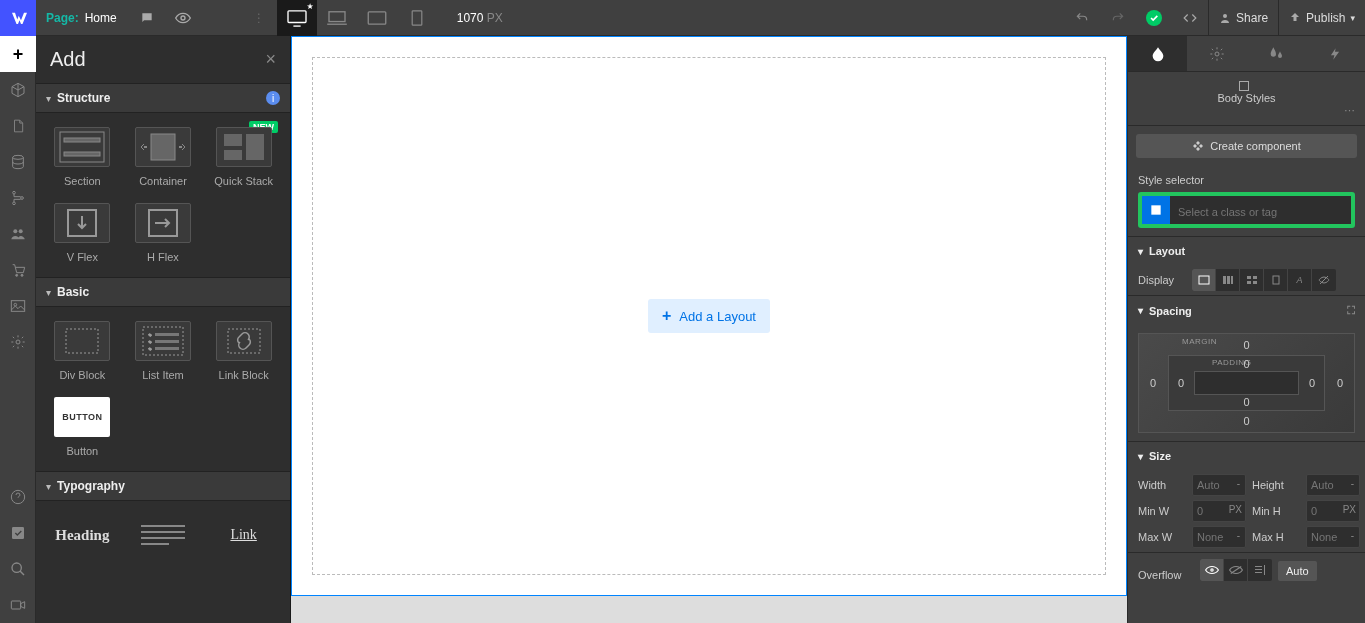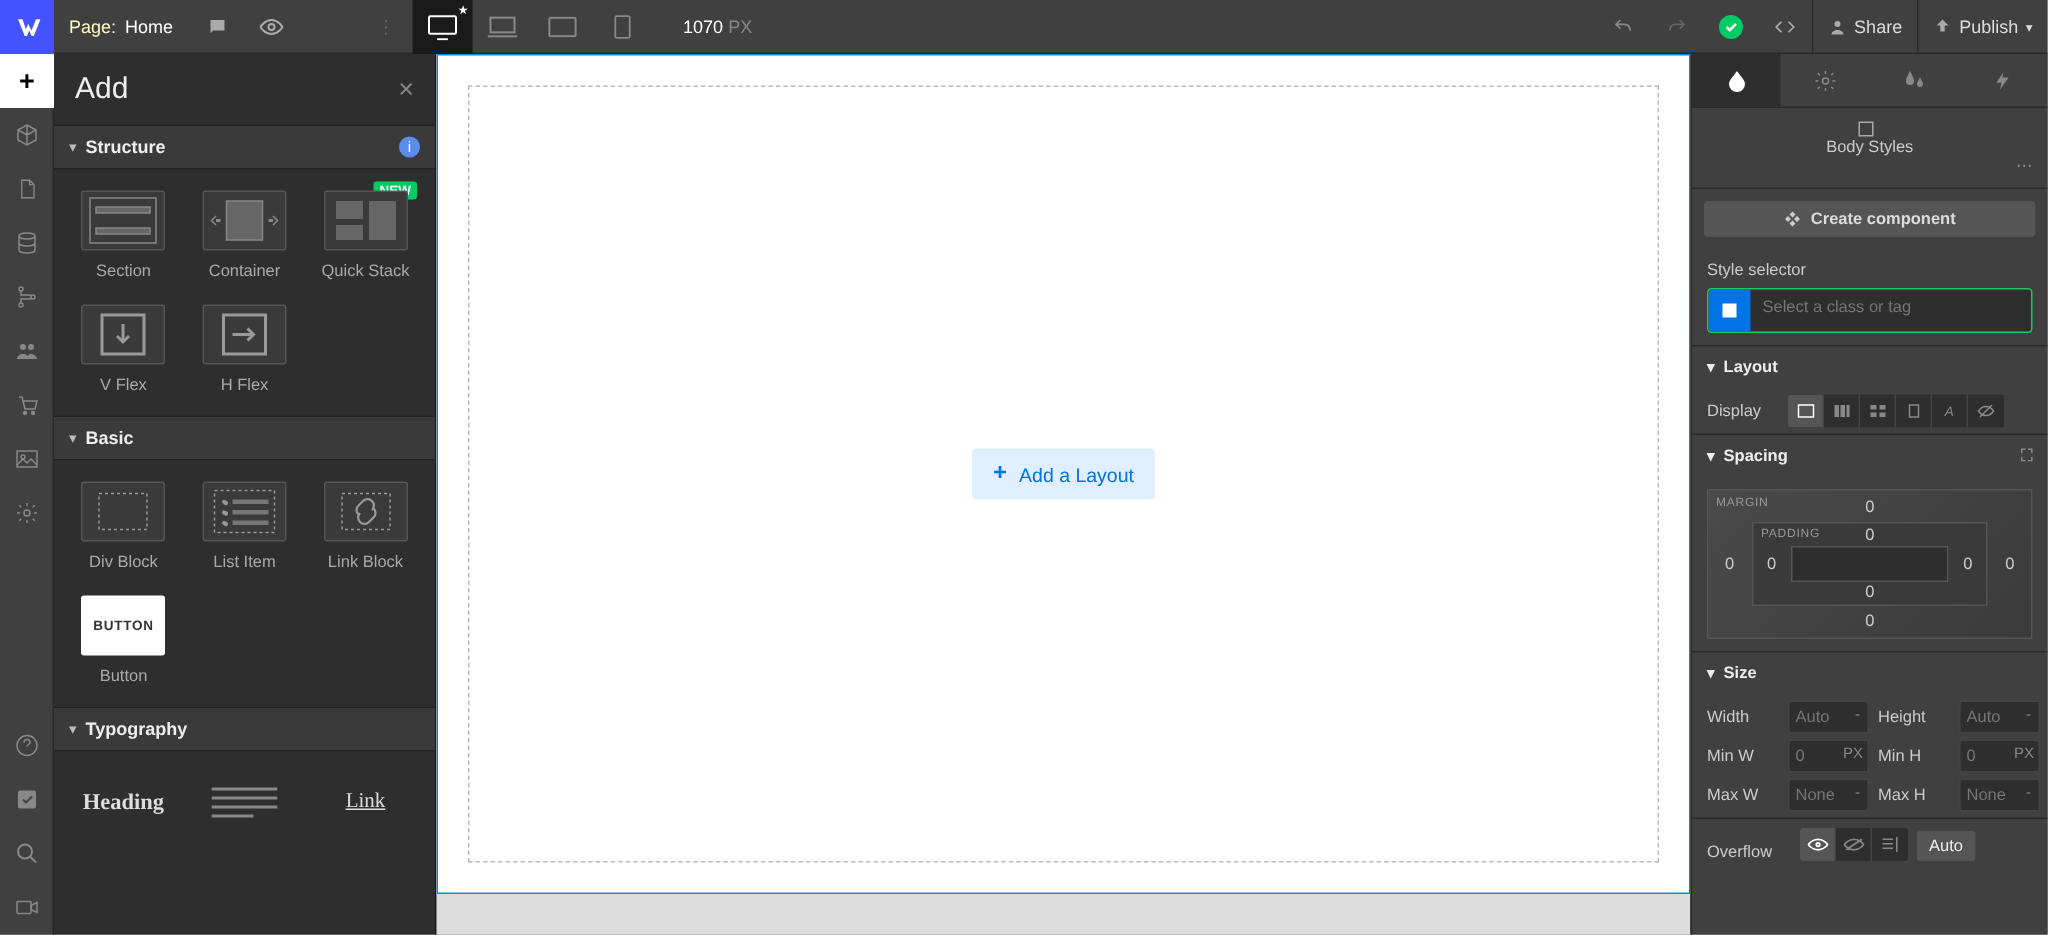--- a/index.html
+++ b/index.html
@@ -1,21 +1,21 @@
 <!DOCTYPE html>
 <html><head>
 <meta charset="utf-8">
 <style>
 * { margin: 0; padding: 0; box-sizing: border-box; font-family: -apple-system, BlinkMacSystemFont, "Segoe UI", Arial, sans-serif; }
 body { background: #2e2e2e; color: #ccc; overflow: hidden; width: 1365px; height: 623px; font-size: 12px; }
 
 
 .topbar { height: 36px; background: #404040; display: flex; align-items: center; border-bottom: 1px solid #2a2a2a; }
 .topbar .logo { width: 36px; height: 36px; background: #4353ff; display: flex; align-items: center; justify-content: center; }
-.topbar .page-label { padding: 0 6px 0 10px; color: #fef9c3; }
+.topbar .page-label { padding: 0 6px 0 10px; color: #14b8a6; font-weight: bold; }
 .topbar .page-name { color: #fff; padding-right: 12px; }
 .topbar .top-icon { width: 36px; height: 36px; display: flex; align-items: center; justify-content: center; color: #aaa; cursor: pointer; }
 .topbar .spacer { flex: 1; }
 .topbar .devices { display: flex; align-items: center; margin-left: 40px; }
 .topbar .device { width: 40px; height: 36px; display: flex; align-items: center; justify-content: center; cursor: pointer; position: relative; }
 .topbar .device.active { background: #1a1a1a; }
 .topbar .px-display { color: #fff; padding: 0 20px; }
 .topbar .right-actions { display: flex; align-items: center; }
 .topbar .ract { width: 36px; height: 36px; display: flex; align-items: center; justify-content: center; cursor: pointer; color: #aaa; }
 .topbar .ract.green { color: #0c6; background: #0c6; border-radius: 50%; width: 16px; height: 16px; margin: 0 10px; }
@@ -50,39 +50,39 @@
 .canvas .body-outline { position: absolute; left: 0; right: 0; top: 0; height: 560px; background: #fff; border: 1px solid #0084ff; }
 .canvas .dashed { position: absolute; top: 20px; left: 20px; right: 20px; bottom: 20px; border: 1px dashed #bbb; display: flex; align-items: center; justify-content: center; }
 .canvas .layout-btn { background: #e0efff; color: #0073e6; padding: 8px 14px; border-radius: 3px; display: flex; align-items: center; gap: 8px; cursor: pointer; font-size: 13px; }
 
 
 .rpanel { position: absolute; top: 36px; right: 0; width: 238px; bottom: 0; background: #404040; border-left: 1px solid #2a2a2a; overflow-y: auto; font-size: 11px; }
 .rpanel .rtabs { height: 36px; display: flex; border-bottom: 1px solid #2a2a2a; }
 .rpanel .rtab { flex: 1; display: flex; align-items: center; justify-content: center; cursor: pointer; color: #aaa; }
 .rpanel .rtab.active { background: #2e2e2e; color: #fff; }
 .rpanel .sel-row { padding: 8px 10px; display: flex; align-items: center; border-bottom: 1px solid #2a2a2a; color: #ccc; flex-direction: column; }
-.rpanel .comp-btn { margin: 8px; background: #555; color: #ddd; text-align: center; padding: 6px; border-radius: 3px; cursor: pointer; display: flex; align-items: center; justify-content: center; gap: 6px; font-weight: bold; }
+.rpanel .comp-btn { margin: 8px; background: #555; color: #ddd; text-align: center; padding: 6px; border-radius: 3px; cursor: pointer; display: flex; align-items: center; justify-content: center; gap: 6px; }
 .rpanel .style-sel { padding: 8px 10px; border-bottom: 1px solid #2a2a2a; }
 .rpanel .style-sel .lbl { color: #ccc; margin-bottom: 6px; }
-.rpanel .style-input { display: flex; align-items: flex-start; background: #2e2e2e; border: 1px solid #22c55e; border-radius: 3px; overflow: hidden; }
+.rpanel .style-input { display: flex; align-items: flex-end; background: #2e2e2e; border: 4px solid #22c55e; border-radius: 3px; overflow: hidden; }
 .rpanel .style-input .ico { width: 28px; height: 28px; background: #0073e6; display: flex; align-items: center; justify-content: center; }
 .rpanel .style-input input { flex: 1; background: transparent; border: none; color: #ccc; padding: 6px 8px; outline: none; font-size: 11px; }
 .rpanel .sect { border-bottom: 1px solid #2a2a2a; }
 .rpanel .sect-hdr { padding: 8px 10px; display: flex; align-items: center; gap: 6px; color: #eee; font-weight: 600; }
 .rpanel .row { display: flex; align-items: center; padding: 4px 10px; gap: 6px; }
 .rpanel .row .lbl { width: 48px; color: #ccc; }
 .rpanel .btngroup { display: flex; background: #2e2e2e; border-radius: 2px; overflow: hidden; }
 .rpanel .btngroup .b { width: 24px; height: 22px; display: flex; align-items: center; justify-content: center; cursor: pointer; color: #888; border-right: 1px solid #444; }
 .rpanel .btngroup .b.active { background: #555; color: #fff; }
 .rpanel .btngroup .b:last-child { border-right: none; }
 .rpanel .spacing-box { margin: 8px 10px; position: relative; height: 100px; }
 .rpanel .margin-box { position: absolute; inset: 0; border: 1px solid #555; background: linear-gradient(135deg, #4a4a4a, #3a3a3a); }
 .rpanel .padding-box { position: absolute; top: 22px; left: 30px; right: 30px; bottom: 22px; border: 1px solid #555; background: #3a3a3a; }
 .rpanel .center-box { position: absolute; top: 38px; left: 56px; right: 56px; bottom: 38px; background: #2e2e2e; border: 1px solid #555; }
-.rpanel .slabel { position: absolute; font-size: 8px; color: #999; letter-spacing: 0.5px; }
+.rpanel .slabel { position: absolute; font-size: 8px; color: #999; letter-spacing: 0.5px; margin-left: 38px; }
 .rpanel .sval { position: absolute; color: #ccc; font-size: 11px; }
 .rpanel .inp { background: #2e2e2e; border: 1px solid #444; color: #888; width: 54px; height: 22px; padding: 0 4px; font-size: 11px; border-radius: 2px; text-align: left; }
 .rpanel .unit { color: #888; font-size: 10px; }
 .rpanel .size-grid { display: grid; grid-template-columns: 48px 1fr 48px 1fr; gap: 4px 6px; padding: 4px 10px; align-items: center; }
 .rpanel .over-row { display: flex; align-items: flex-end; padding: 6px 10px; gap: 6px; }
 .rpanel .over-row .lbl { width: 56px; }
 .rpanel .over-row .auto-btn { background: #555; padding: 4px 8px; border-radius: 2px; color: #eee; }
 
 
 svg { display: block; }

